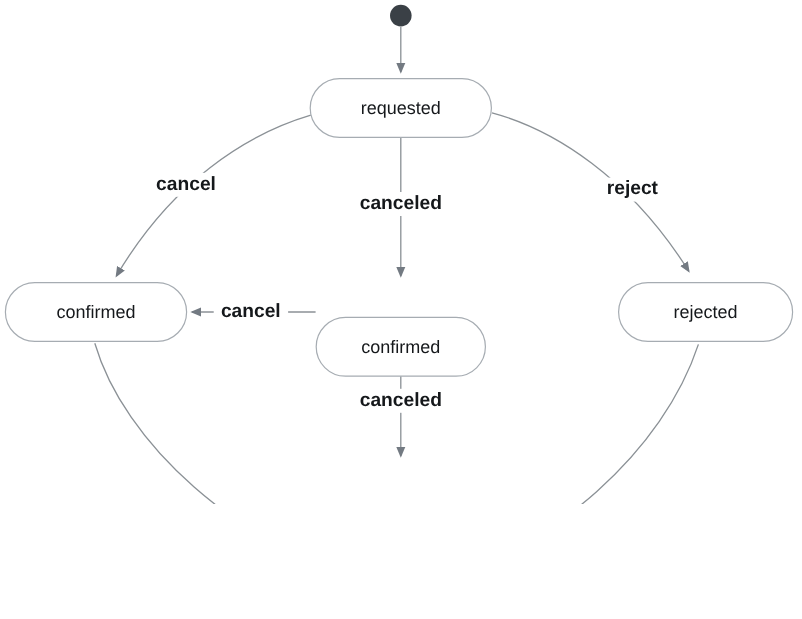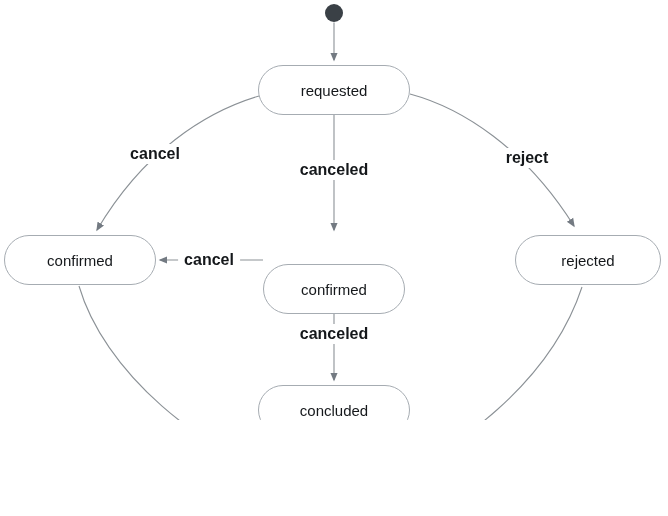--- a/index.html
+++ b/index.html
@@ -87,23 +87,20 @@
   </div>
   <div class="state" id="state-canceled">
     <span>confirmed</span>
   </div>
   <div class="state" id="state-confirmed">
     <span>confirmed</span>
   </div>
   <div class="state" id="state-rejected">
     <span>rejected</span>
   </div>
-  <div class="state" id="state-concluded">
-    <span>concluded</span>
-  </div>
 
   <div class="edge-label" id="label-cancel-top">cancel</div>
   <div class="edge-label" id="label-confirm">canceled</div>
   <div class="edge-label" id="label-reject">reject</div>
   <div class="edge-label" id="label-cancel-mid">cancel</div>
   <div class="edge-label" id="label-conclude">canceled</div>
 
 </div>
 
 </body></html>

